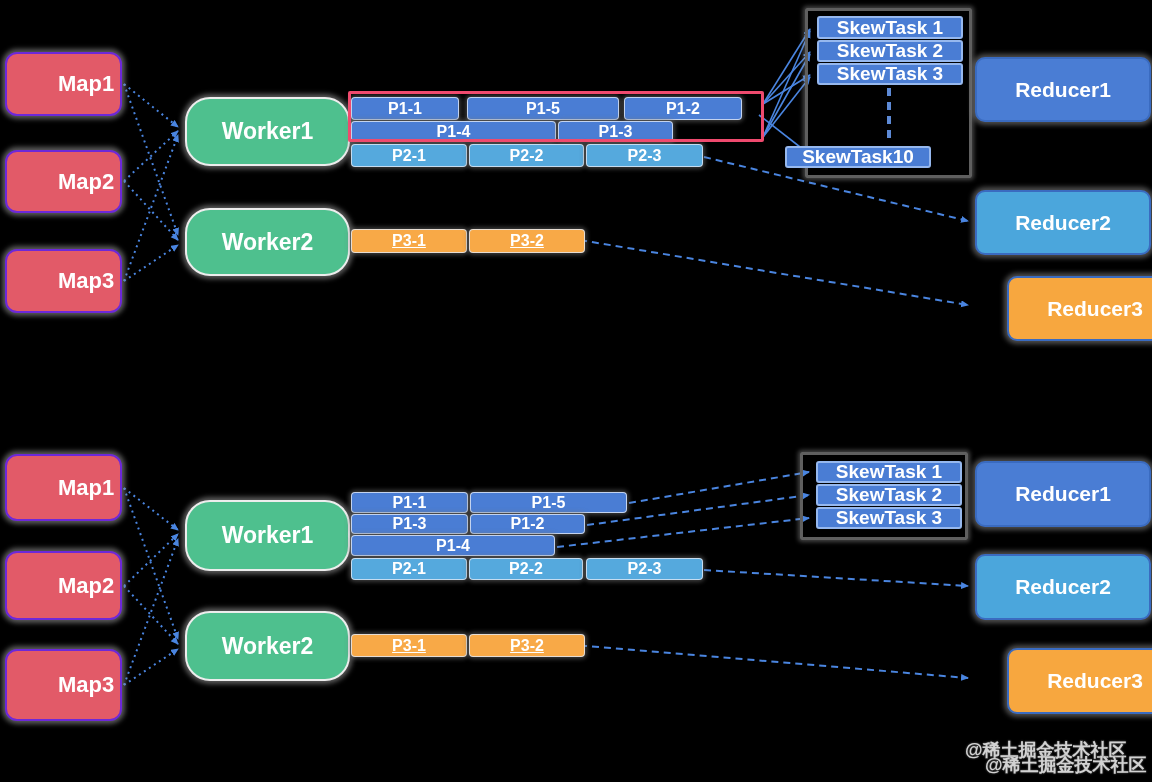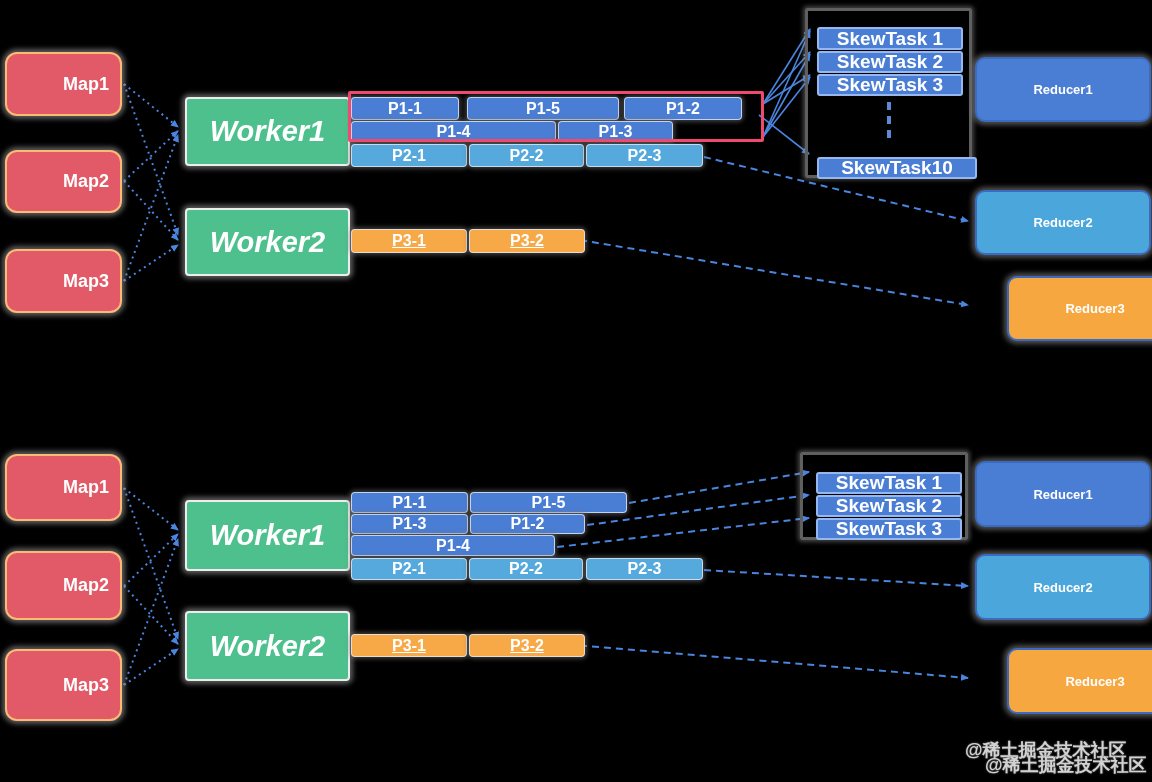--- a/index.html
+++ b/index.html
@@ -1,30 +1,30 @@
 <!DOCTYPE html>
 <html style="--bg: #000000; --map-red: #e25a68; --worker-green: #4ec08e; --bar-blue: #4a7dd4; --bar-light-blue: #55a9dd; --bar-orange: #f8a947; --skew-blue: #4a7dd4; --reducer-blue: #4a7dd4; --reducer-light-blue: #4ba6dc; --reducer-orange: #f7a73f; --outline-red: #ef4a6e; --arrow-blue: #4a85e0; --container-border: #5f5f5f;"><head>
 <meta charset="utf-8">
 <style>
   html,body{margin:0;padding:0;background:#000;}
   .stage{position:relative;width:1152px;height:782px;background:var(--bg,#000);
          font-family:"Liberation Sans",sans-serif;overflow:hidden;}
   .box{position:absolute;display:flex;align-items:center;justify-content:center;
        color:#fff;box-sizing:border-box;z-index:2;font-weight:600;text-align:center;}
-  .map{background:var(--map-red);border:2px solid #fdba74;border-radius:12px;font-size:18px;
+  .map{background:var(--map-red);border:2px solid #6d28d9;border-radius:12px;font-size:22px;
        box-shadow:0 0 5px 3px rgba(140,140,140,.65);padding-left:45px;}
-  .worker{background:var(--worker-green);border:2px solid #ededed;border-radius:4px;font-size:29px;
-       box-shadow:0 0 5px 3px rgba(140,140,140,.65);font-style:italic;}
+  .worker{background:var(--worker-green);border:2px solid #ededed;border-radius:25px;font-size:23px;
+       box-shadow:0 0 5px 3px rgba(140,140,140,.65);}
   .bar{font-size:16px;border-radius:4px;border:1px solid rgba(225,232,245,.8);
        box-shadow:0 0 4px 2px rgba(120,120,120,.5);}
   .bar.b1{background:var(--bar-blue);}
   .bar.b2{background:var(--bar-light-blue);}
   .bar.b3{background:var(--bar-orange);text-decoration:underline;}
-  .skew{background:var(--skew-blue);border:2px solid #96b8ee;border-radius:3px;font-size:19px;margin-top:11px;}
-  .reducer{border-radius:10px;font-size:13px;border:2px solid #3a6bc0;
+  .skew{background:var(--skew-blue);border:2px solid #96b8ee;border-radius:3px;font-size:19px;}
+  .reducer{border-radius:10px;font-size:21px;border:2px solid #3a6bc0;
        box-shadow:0 0 5px 3px rgba(130,130,130,.6);}
   .reducer.r1{background:var(--reducer-blue);}
   .reducer.r2{background:var(--reducer-light-blue);text-align:center;}
   .reducer.r3{background:var(--reducer-orange);margin-left:32px;}
   .container-frame{position:absolute;border:3px solid var(--container-border);
        box-shadow:0 0 4px 2px rgba(150,150,150,.45);box-sizing:border-box;z-index:1;border-radius:2px;}
   .red-frame{position:absolute;border:3px solid var(--outline-red);box-sizing:border-box;
        border-radius:2px;z-index:3;pointer-events:none;}
   svg.wires{position:absolute;left:0;top:0;z-index:1;}
   .wire{stroke:var(--arrow-blue);fill:none;}
@@ -113,21 +113,21 @@
 
   <div class="red-frame" style="left:348px;top:91px;width:416px;height:51px"></div>
 
   <div class="box bar b3" style="left:351px;top:229px;width:116px;height:24px">P3-1</div>
   <div class="box bar b3" style="left:469px;top:229px;width:116px;height:24px">P3-2</div>
 
   <div class="container-frame" style="left:805px;top:8px;width:167px;height:170px"></div>
   <div class="box skew" style="left:817px;top:16px;width:146px;height:23px">SkewTask 1</div>
   <div class="box skew" style="left:817px;top:40px;width:146px;height:22px">SkewTask 2</div>
   <div class="box skew" style="left:817px;top:63px;width:146px;height:22px">SkewTask 3</div>
-  <div class="box skew" style="left:817px;top:146px;width:160px;height:22px">SkewTask10</div>
+  <div class="box skew" style="left:785px;top:146px;width:146px;height:22px">SkewTask10</div>
 
   <div class="box reducer r1" style="left:975px;top:57px;width:176px;height:65px">Reducer1</div>
   <div class="box reducer r2" style="left:975px;top:190px;width:176px;height:65px">Reducer2</div>
   <div class="box reducer r3" style="left:975px;top:276px;width:176px;height:65px">Reducer3</div>
 
   <div class="box map" style="left:5px;top:454px;width:117px;height:67px">Map1</div>
   <div class="box map" style="left:5px;top:551px;width:117px;height:69px">Map2</div>
   <div class="box map" style="left:5px;top:649px;width:117px;height:72px">Map3</div>
 
   <div class="box worker" style="left:185px;top:500px;width:165px;height:71px">Worker1</div>

